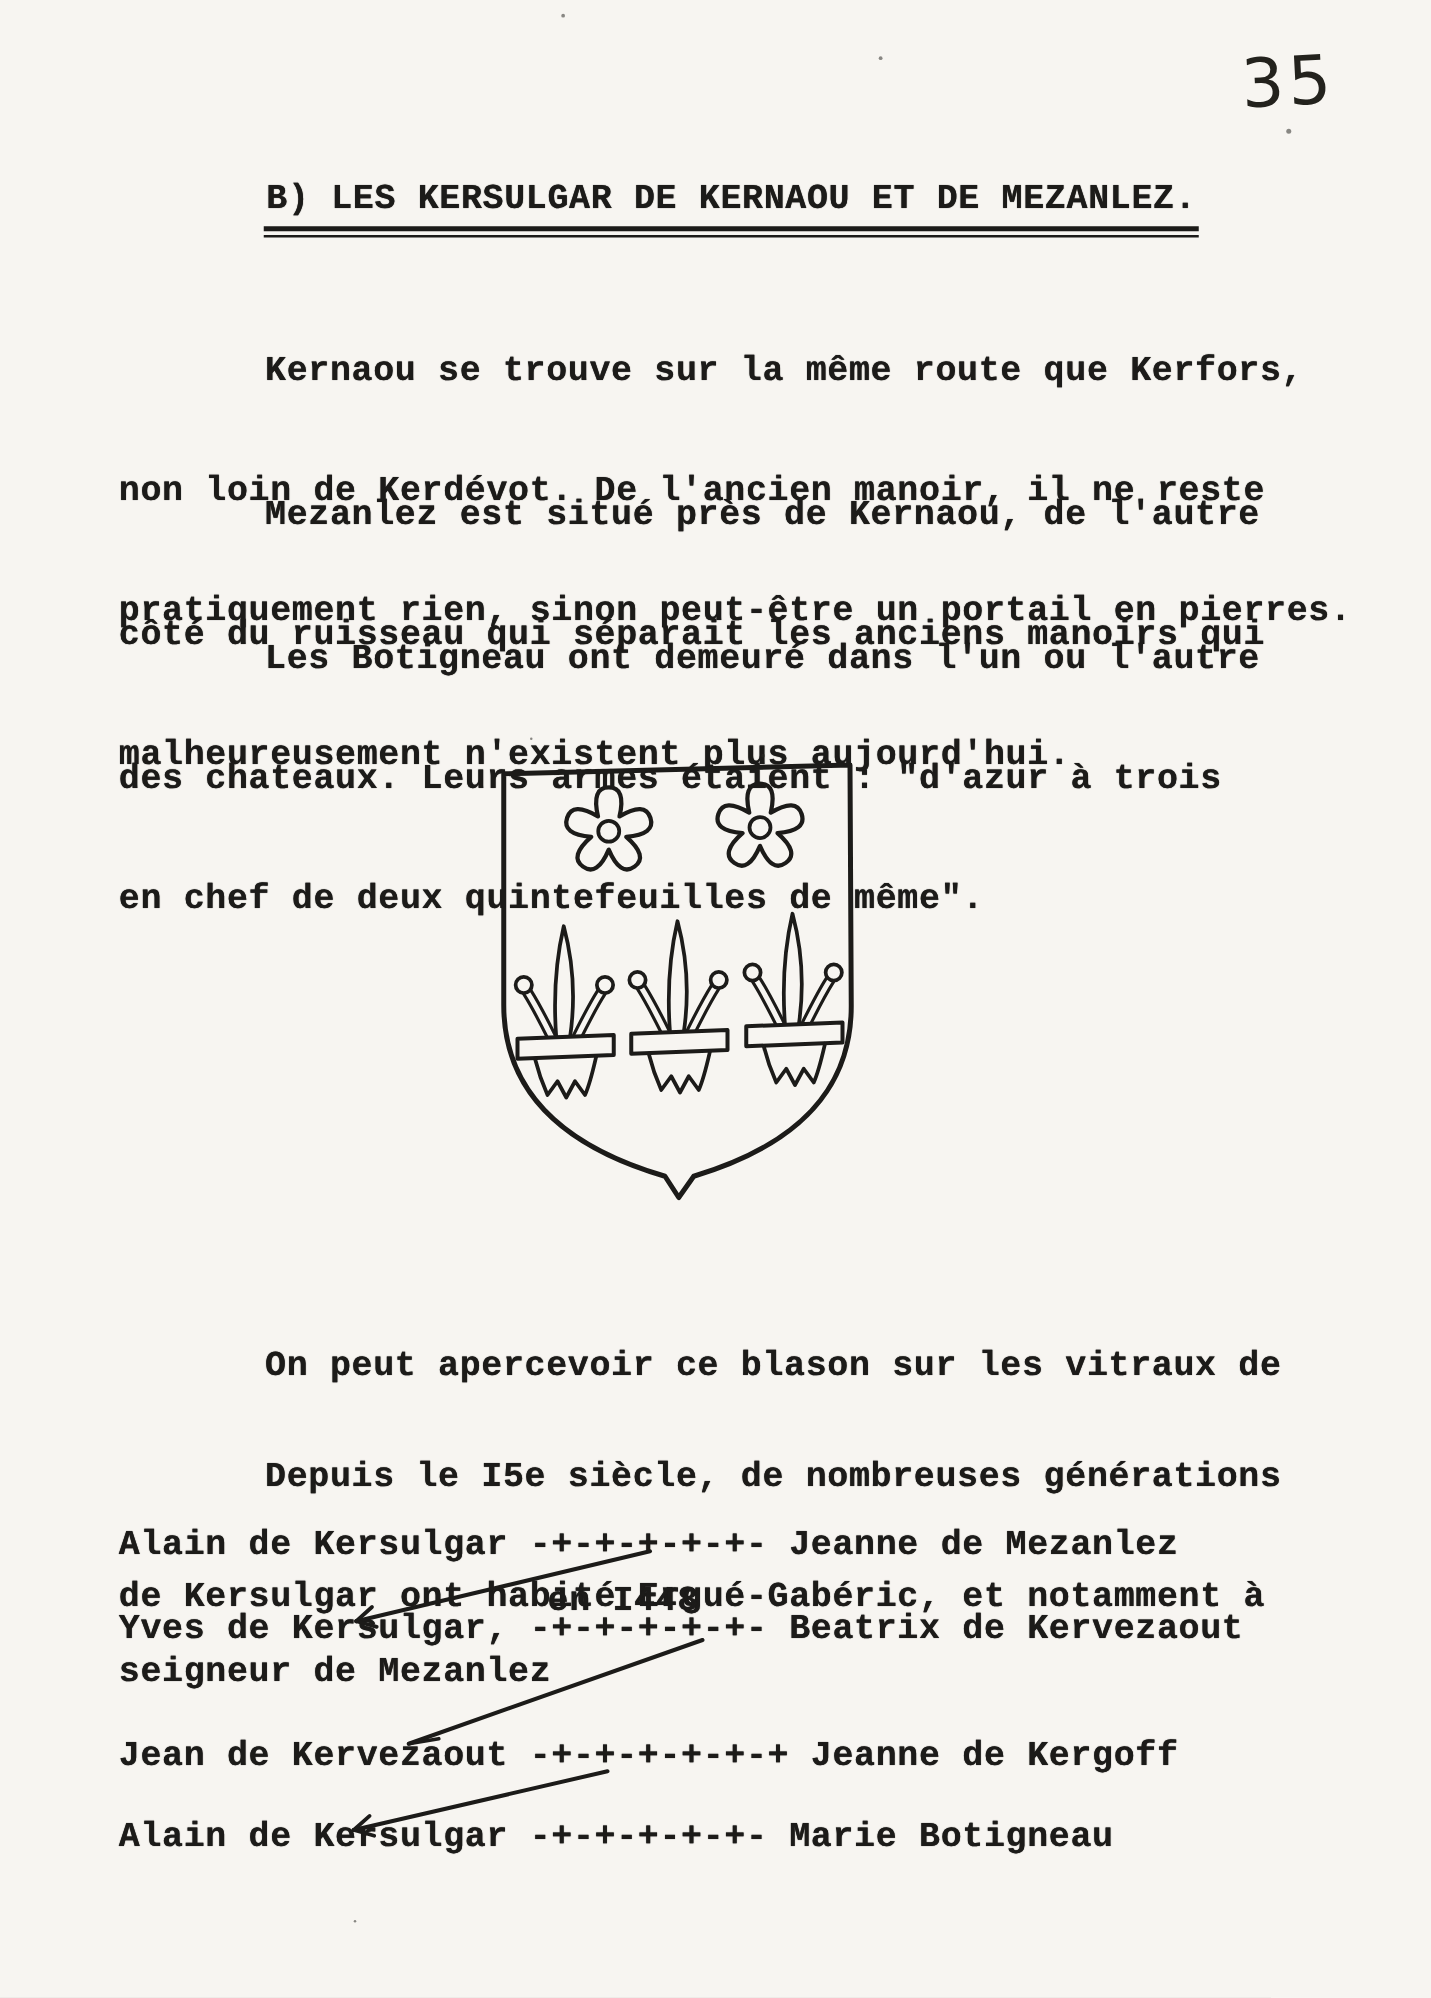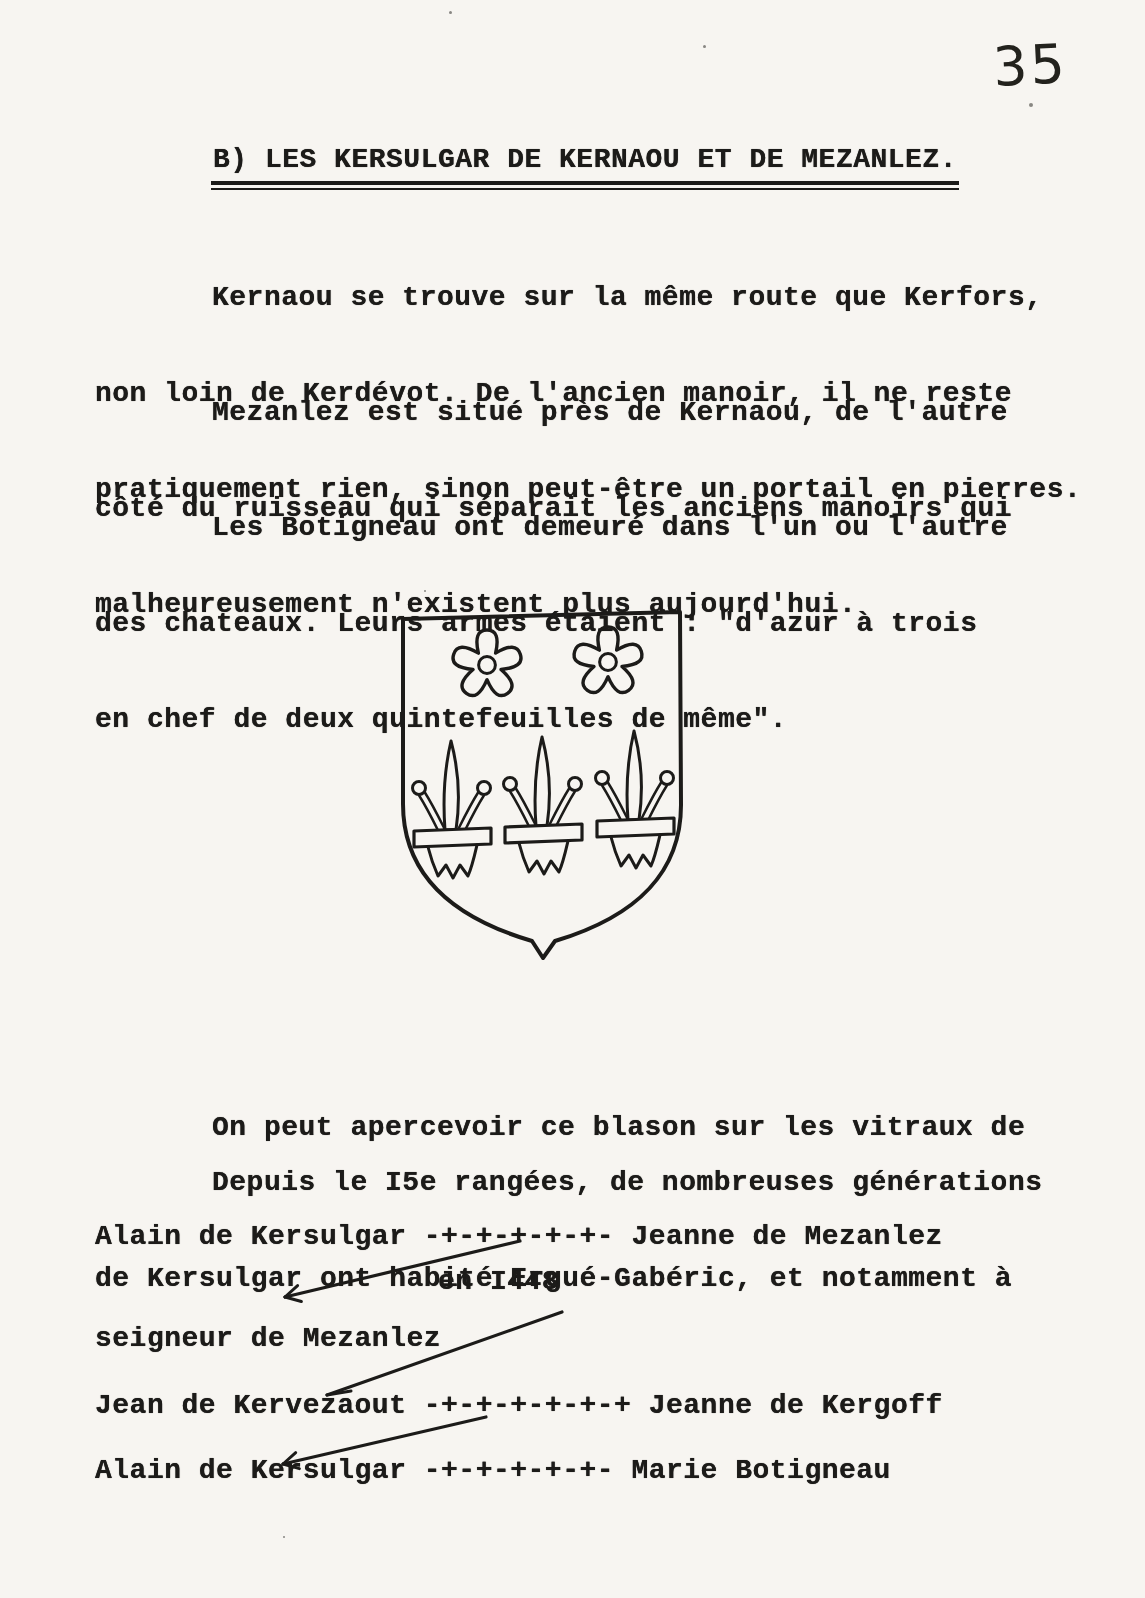--- a/index.html
+++ b/index.html
@@ -87,31 +87,32 @@
       <path d="M225,210 C219,198 213,186 206,175" fill="none" stroke="#f7f5f1" stroke-width="4" stroke-linecap="round" stroke-linejoin="round"></path>
       <path d="M246,210 C252,198 258,186 265,175" fill="none" stroke="#1c1b19" stroke-width="9" stroke-linecap="round" stroke-linejoin="round"></path>
       <path d="M246,210 C252,198 258,186 265,175" fill="none" stroke="#f7f5f1" stroke-width="4" stroke-linecap="round" stroke-linejoin="round"></path>
       <circle cx="203" cy="169" r="6.5" fill="#f7f5f1" stroke="#1c1b19" stroke-width="3"></circle>
       <circle cx="268" cy="169" r="6.5" fill="#f7f5f1" stroke="#1c1b19" stroke-width="3"></circle>
       <path d="M235,122 C243,152 244,184 240,211 L229,211 C227,184 228,152 235,122 Z" fill="#f7f5f1" stroke="#1c1b19" stroke-width="3" stroke-linecap="round" stroke-linejoin="round"></path>
       <path d="M198,212 L275,209 L275,225 L198,228 Z" fill="#f7f5f1" stroke="#1c1b19" stroke-width="3.2" stroke-linecap="round" stroke-linejoin="round"></path>
       <path d="M212,228 C215,240 218,248 222,257 L230,246 L237,259 L244,246 L252,257 C256,248 258,239 261,226" fill="none" stroke="#1c1b19" stroke-width="3" stroke-linecap="round" stroke-linejoin="round"></path>
     </svg>
 
-  <div class="para tw" style="top:1048px">
+  <div class="para tw" style="top:1014px">
     <div class="indent">On peut apercevoir ce blason sur les vitraux de</div>
   </div>
 
   <div class="para tw" style="top:1103px">
-    <div class="indent">Depuis le I5e rangées, de nombreuses générations</div>
+    <div class="indent">Depuis le I5e siècle, de nombreuses générations</div>
     <div>de Kersulgar ont habité Ergué-Gabéric, et notamment à</div>
   </div>
 
   <div class="gen-row tw" style="top:1221px">Alain de Kersulgar -+-+-+-+-+- Jeanne de Mezanlez</div>
   <div class="gen-note tw">en I448</div>
+  <div class="gen-row tw" style="top:1288px">Yves de Kersulgar, -+-+-+-+-+- Beatrix de Kervezaout</div>
   <div class="gen-row tw" style="top:1323px">seigneur de Mezanlez</div>
   <div class="gen-row tw" style="top:1390px">Jean de Kervezaout -+-+-+-+-+-+ Jeanne de Kergoff</div>
   <div class="gen-row tw" style="top:1455px">Alain de Kersulgar -+-+-+-+-+- Marie Botigneau</div>
 
   <svg class="overlay" id="overlay-svg" width="1145" height="1598" viewBox="0 0 1145 1598">
       <path d="M520,1241 L285,1297" fill="none" stroke="#1c1b19" stroke-width="3.2" stroke-linecap="round" stroke-linejoin="round"></path>
       <path d="M285,1297 L301.4,1301.5" fill="none" stroke="#1c1b19" stroke-width="3" stroke-linecap="round" stroke-linejoin="round"></path>
       <path d="M285,1297 L297.6,1285.6" fill="none" stroke="#1c1b19" stroke-width="3" stroke-linecap="round" stroke-linejoin="round"></path>
       <path d="M562,1312 L327,1395" fill="none" stroke="#1c1b19" stroke-width="3.2" stroke-linecap="round" stroke-linejoin="round"></path>
       <path d="M327,1395 L351,1391" fill="none" stroke="#1c1b19" stroke-width="3" stroke-linecap="round" stroke-linejoin="round"></path>

